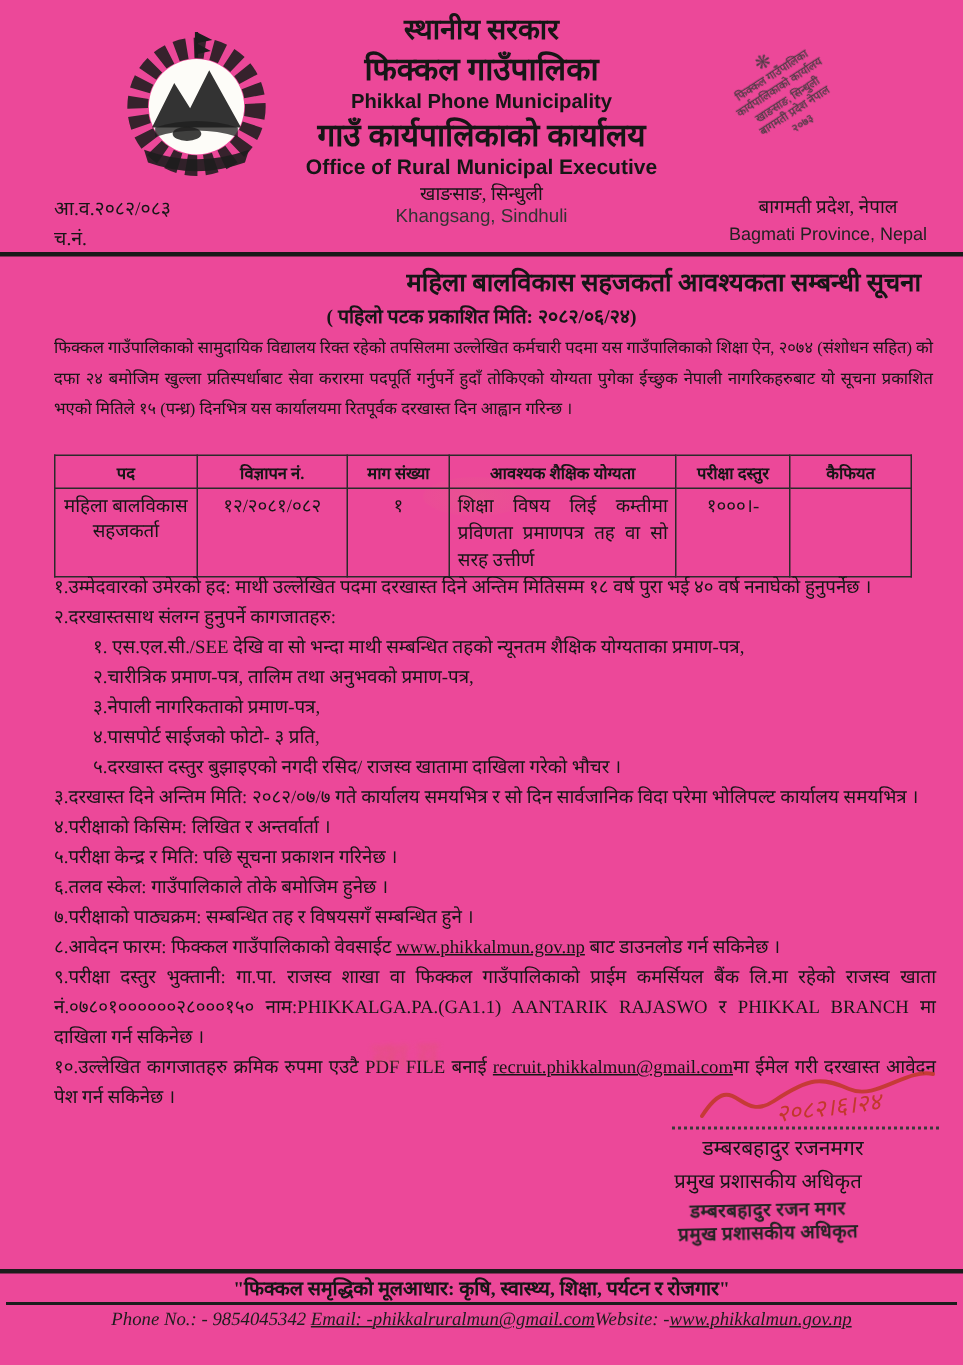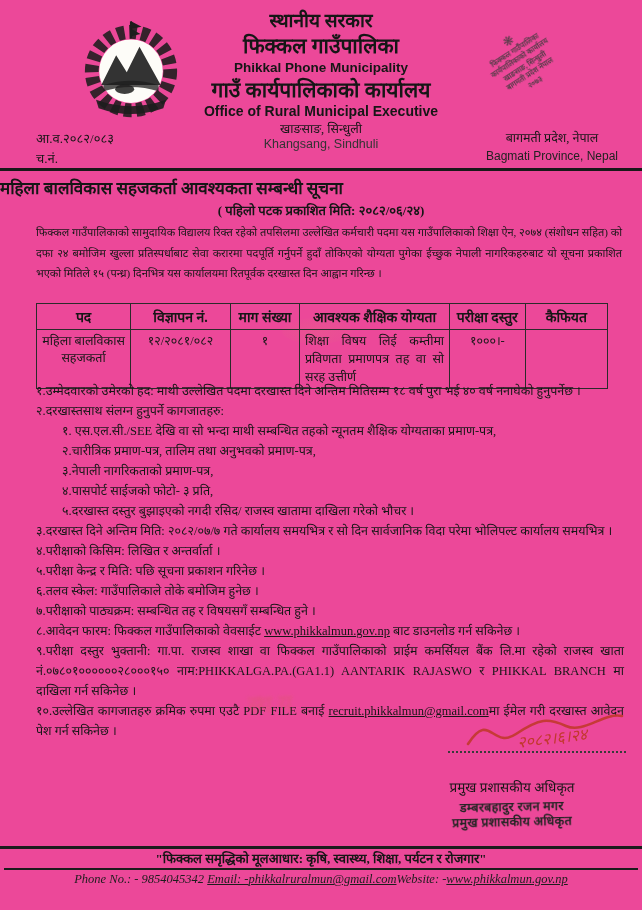--- a/index.html
+++ b/index.html
@@ -19,28 +19,28 @@
   .fiscal{top:129px;left:36px;font-size:13px;line-height:20px;}
   .province{top:129px;left:472px;width:160px;text-align:center;font-size:12.5px;line-height:18px;}
   .province .en{font-family:"Liberation Sans",sans-serif;font-size:12px;color:#222;}
   .emblem{top:14px;left:78px;width:106px;height:108px;}
   .seal{top:26px;left:478px;width:118px;height:118px;transform:rotate(-33deg);
         text-align:center;color:#3a3a3a;opacity:.85;filter:blur(.35px);line-height:1.25;}
   .seal .sl{font-size:7.5px;font-weight:bold;}
   .seal .flower{font-size:13px;line-height:1;}
   .rule-top{top:168px;left:0;width:642px;height:3px;background:#191919;}
   
-  .title{top:176px;left:0;width:614px;text-align:left;font-size:17px;font-weight:bold;}
+  .title{top:176px;left:0;width:614px;text-align:right;font-size:17px;font-weight:bold;}
   .subtitle{top:201px;left:0;width:642px;text-align:center;font-size:13px;font-weight:bold;}
   .intro{top:222px;left:36px;width:586px;font-size:11px;line-height:20.5px;text-align:justify;}
   
   table.vac{top:303px;left:36px;width:572px;border-collapse:collapse;position:absolute;
             font-size:12.5px;}
   table.vac th,table.vac td{border:1.2px solid #2b2b2b;padding:2px 5px;vertical-align:top;}
-  table.vac th{font-weight:bold;text-align:center;font-size:14px;padding:3px 4px;}
+  table.vac th{font-weight:bold;text-align:center;font-size:11px;padding:3px 4px;}
   td.c{text-align:center;}
   td.qual{text-align:justify;line-height:18px;}
   
   .list{top:381px;left:36px;width:588px;font-size:12.5px;line-height:20px;text-align:justify;}
   .list .li{margin:0;}
   .list .sub{padding-left:26px;}
   .ulink{text-decoration:underline;}
   
   .sig-svg{top:704px;left:462px;width:170px;height:56px;}
   .dotline{top:751px;left:448px;width:178px;border-top:2px dotted #3a3a3a;}
@@ -154,20 +154,21 @@
     <div class="li"><span>१०.उल्लेखित कागजातहरु क्रमिक रुपमा एउटै PDF FILE बनाई </span><span class="ulink">recruit.phikkalmun@gmail.com</span><span>मा ईमेल गरी दरखास्त आवेदन पेश गर्न सकिनेछ ।</span></div>
   </div>
 
   <div class="abs bleed1">स्थ य</div>
 
   <svg class="abs sig-svg" viewBox="0 0 170 56">
     <path d="M6 40 C 28 6, 30 46, 54 30 S 86 14, 104 22 S 142 8, 160 12" fill="none" stroke="#c2382c" stroke-width="2.6" stroke-linecap="round" opacity=".9"></path>
     <text x="56" y="44" font-size="16" fill="#c2382c" font-style="italic" transform="rotate(-7 56 44)">२०८२।६।२४</text>
   </svg>
   <div class="abs dotline"></div>
+  <div class="abs sig-name">डम्बरबहादुर रजनमगर</div>
   <div class="abs sig-title">प्रमुख प्रशासकीय अधिकृत</div>
   <div class="abs sig-stamp">
     <div>डम्बरबहादुर रजन मगर</div>
     <div>प्रमुख प्रशासकीय अधिकृत</div>
   </div>
 
   <div class="abs f-rule1"></div>
   <div class="abs slogan">"फिक्कल समृद्धिको मूलआधार: कृषि, स्वास्थ्य, शिक्षा, पर्यटन र रोजगार"</div>
   <div class="abs f-rule2"></div>
   <div class="abs contact">

